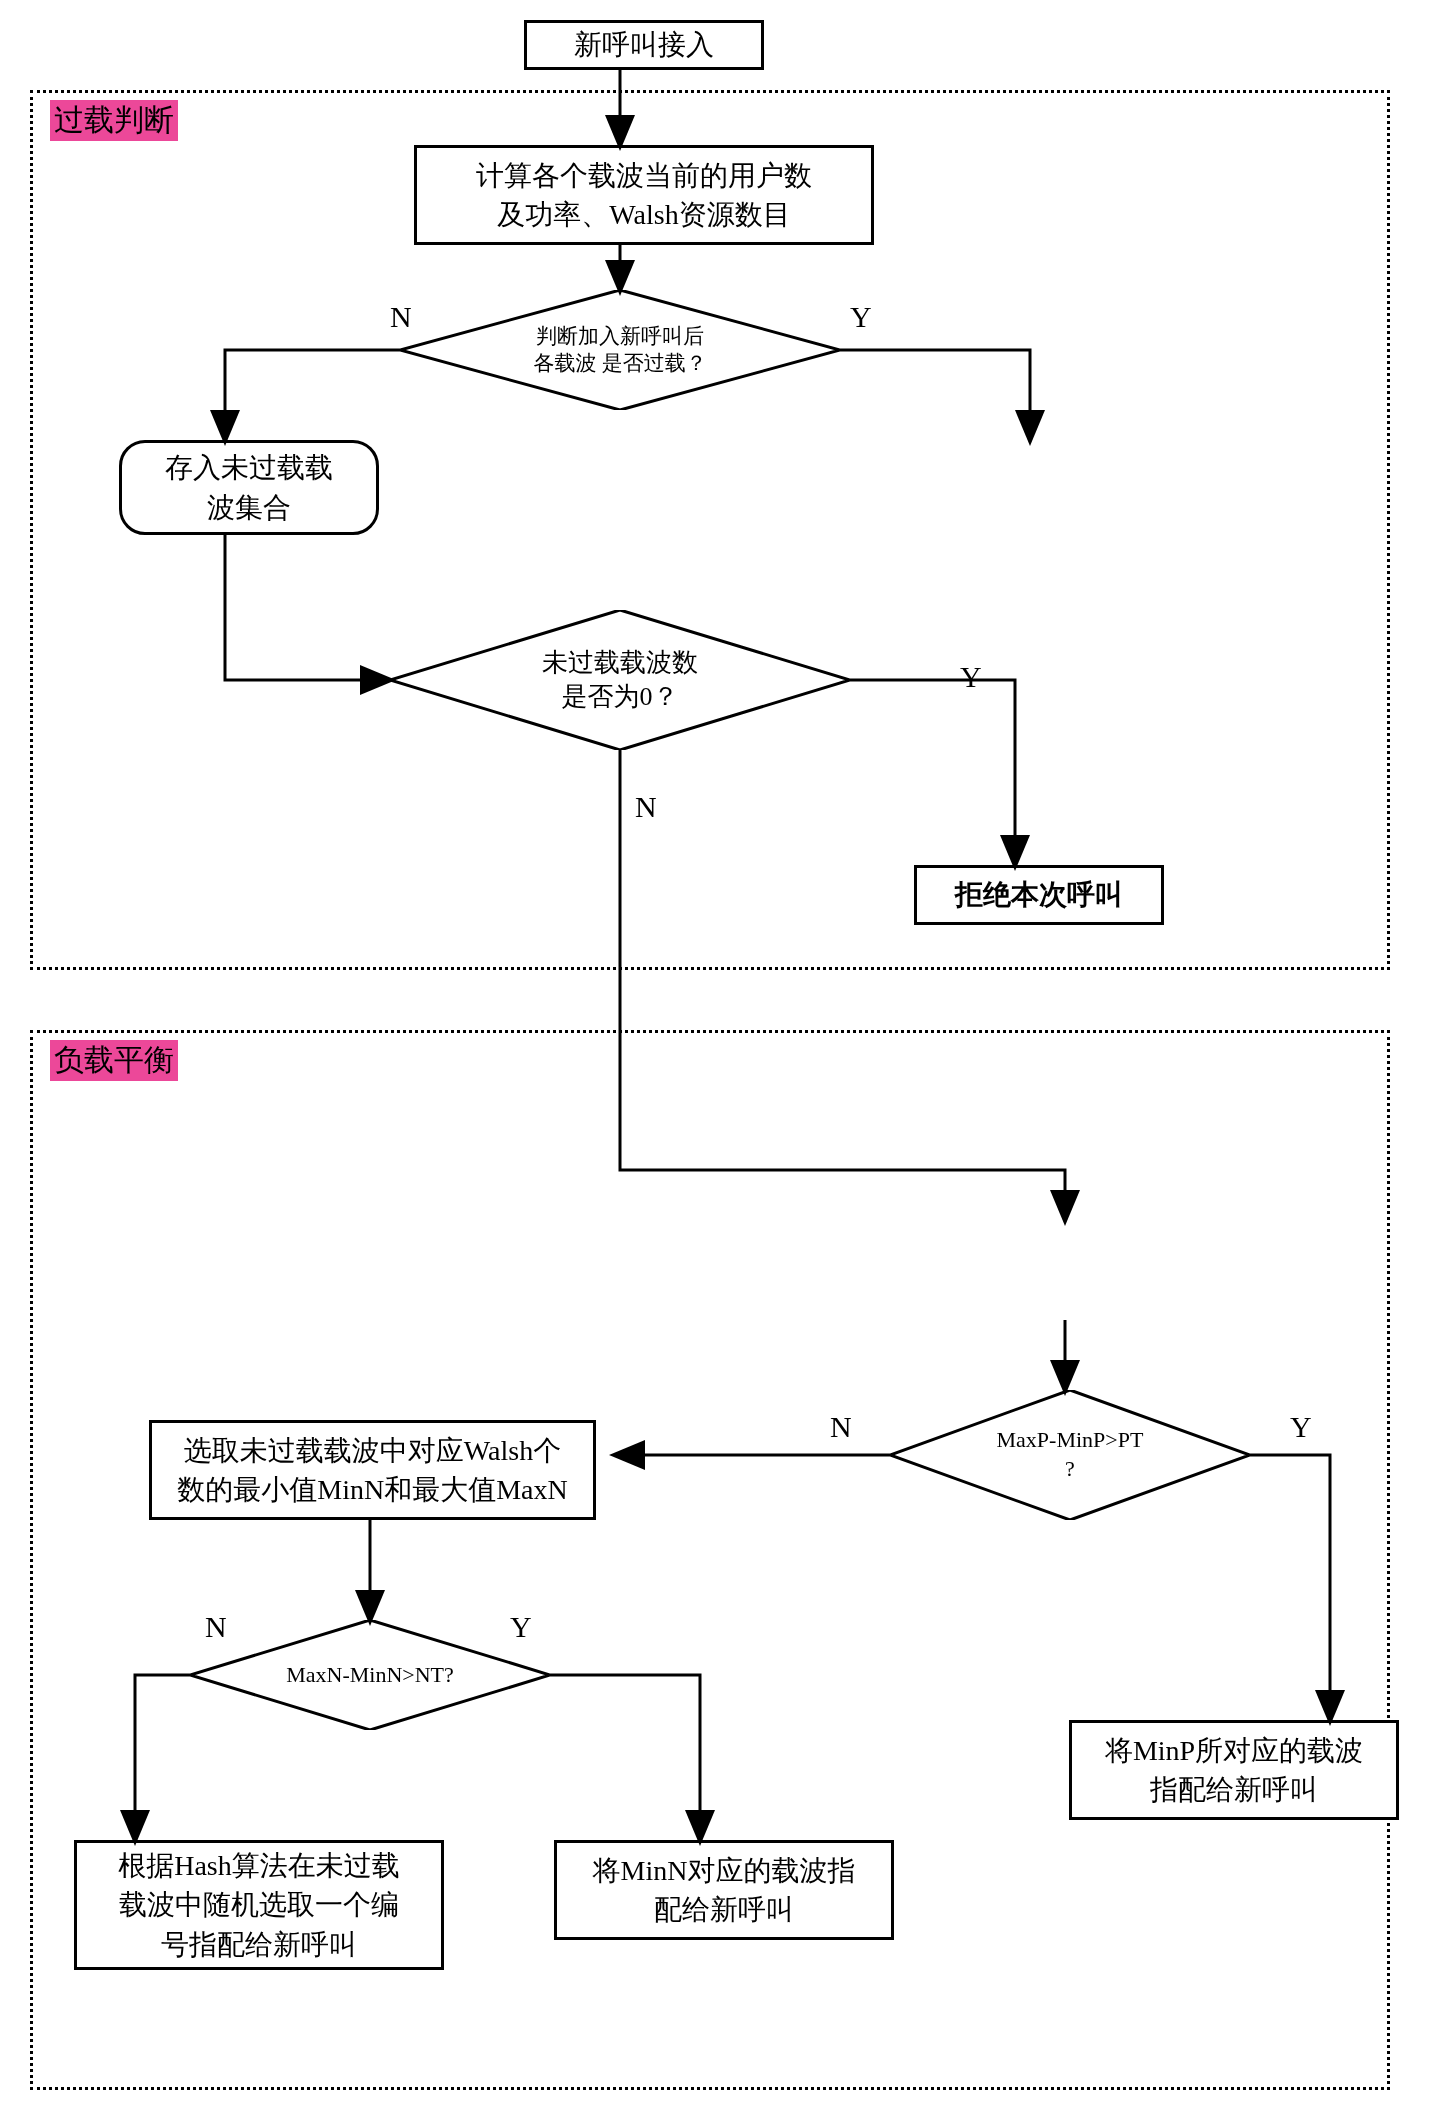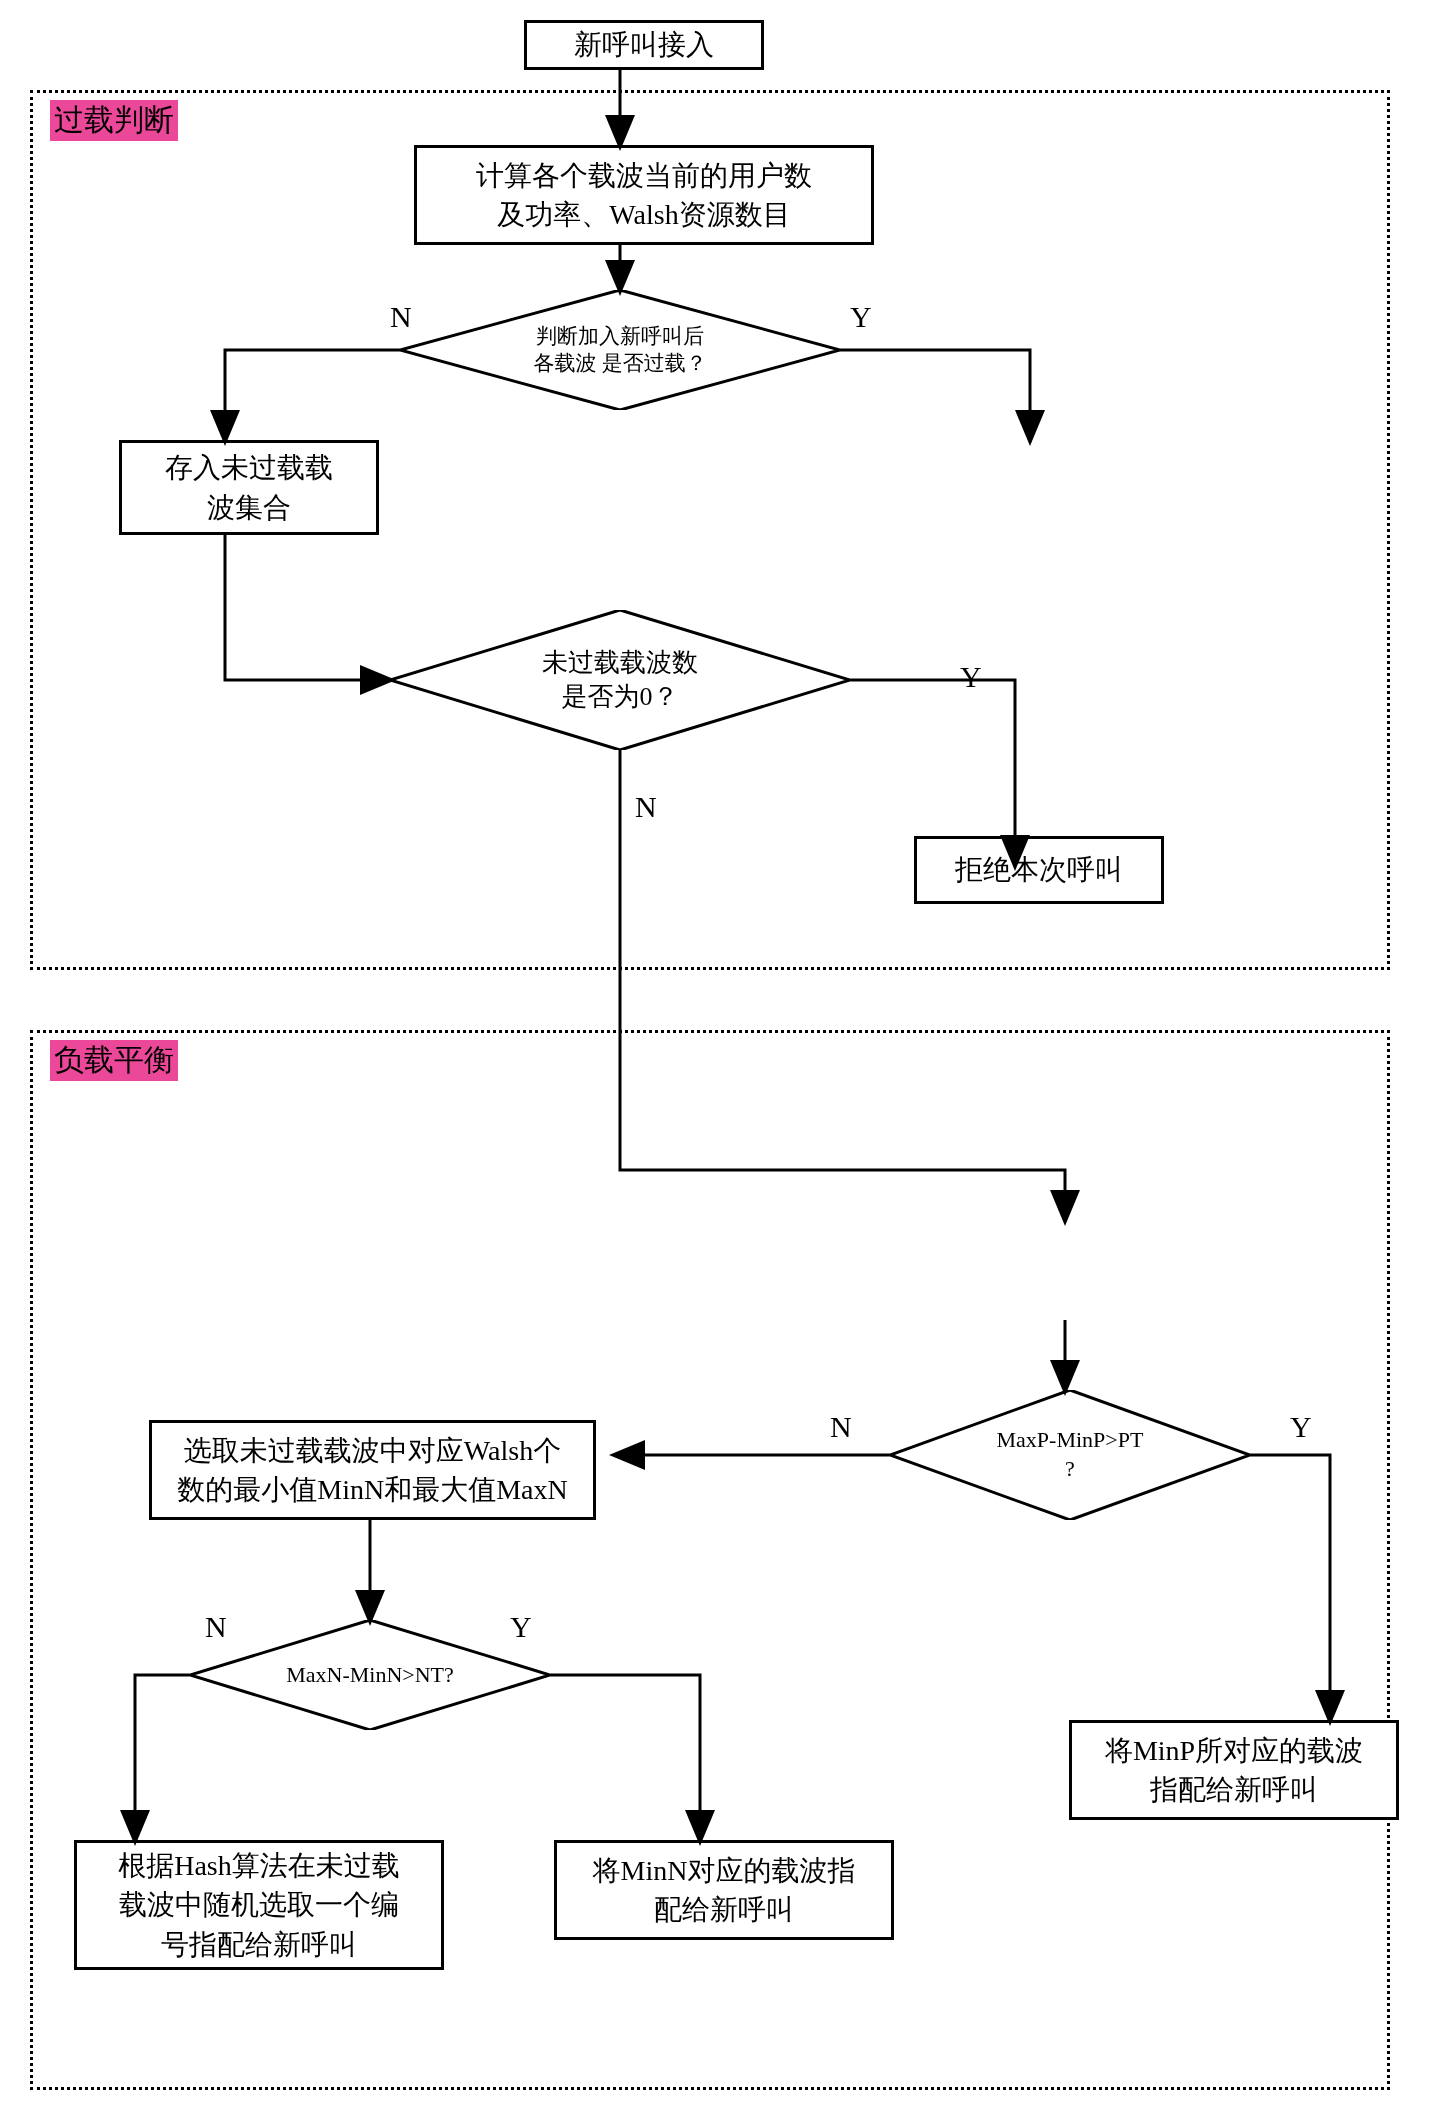--- a/index.html
+++ b/index.html
@@ -95,35 +95,35 @@
   </div>
 
   <div class="diamond" style="left:380px; top:270px; width:440px; height:120px;">
     <svg viewBox="0 0 440 120" preserveAspectRatio="none">
       <polygon points="220,0 440,60 220,120 0,60" fill="white" stroke="black" stroke-width="3"></polygon>
     </svg>
     <div class="diamond-text" style="white-space:pre-line; font-size:21px;">判断加入新呼叫后
 各载波 是否过载？</div>
   </div>
 
-  <div class="box" style="left:75px; top:420px; width:260px; height:95px;">
+  <div class="box" style="left:75px; top:420px; width:260px; height:95px;border-radius:26px;">
     <span style="white-space:pre-line;">存入未过载载
 波集合</span>
   </div>
 
 
   <div class="diamond" style="left:370px; top:590px; width:460px; height:140px;">
     <svg viewBox="0 0 460 140" preserveAspectRatio="none">
       <polygon points="230,0 460,70 230,140 0,70" fill="white" stroke="black" stroke-width="3"></polygon>
     </svg>
     <div class="diamond-text" style="white-space:pre-line; font-size:26px;">未过载载波数
 是否为0？</div>
   </div>
 
-  <div class="box" style="left:870px; top:816px; width:250px; height:68px;">
+  <div class="box" style="left:870px; top:845px; width:250px; height:60px;font-weight:bold;">
     <span>拒绝本次呼叫</span>
   </div>
 
 
   <div class="diamond" style="left:870px; top:1370px; width:360px; height:130px;">
     <svg viewBox="0 0 360 130" preserveAspectRatio="none">
       <polygon points="180,0 360,65 180,130 0,65" fill="white" stroke="black" stroke-width="3"></polygon>
     </svg>
     <div class="diamond-text" style="white-space:pre-line; font-size:22px;">MaxP-MinP&gt;PT
 ?</div>

